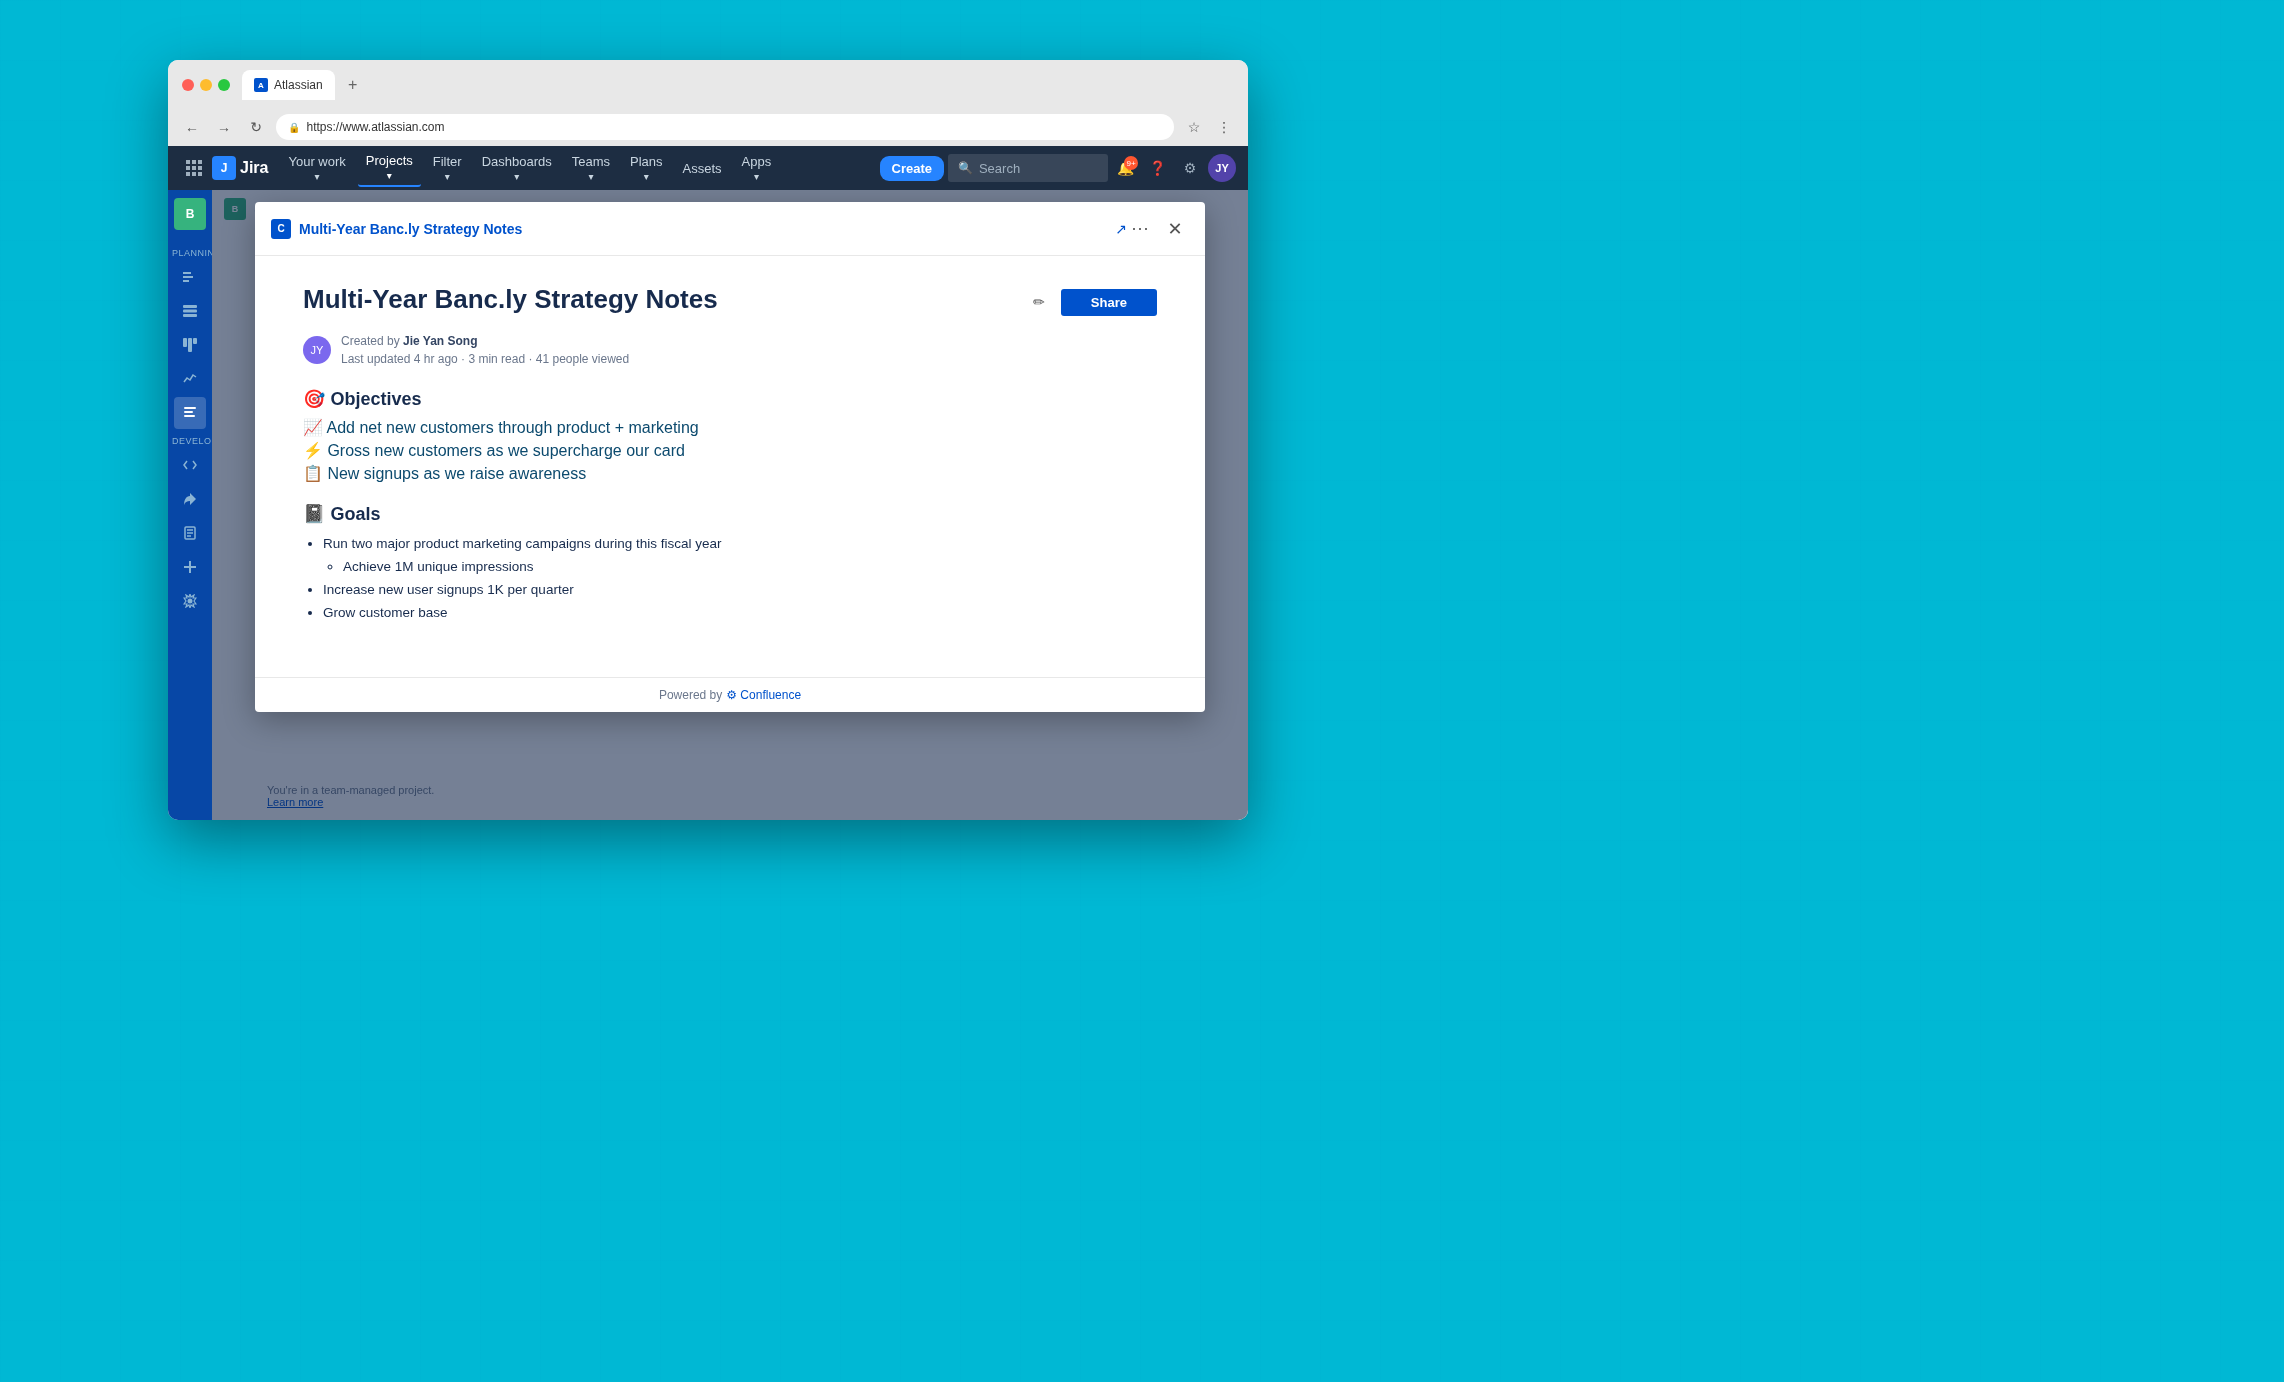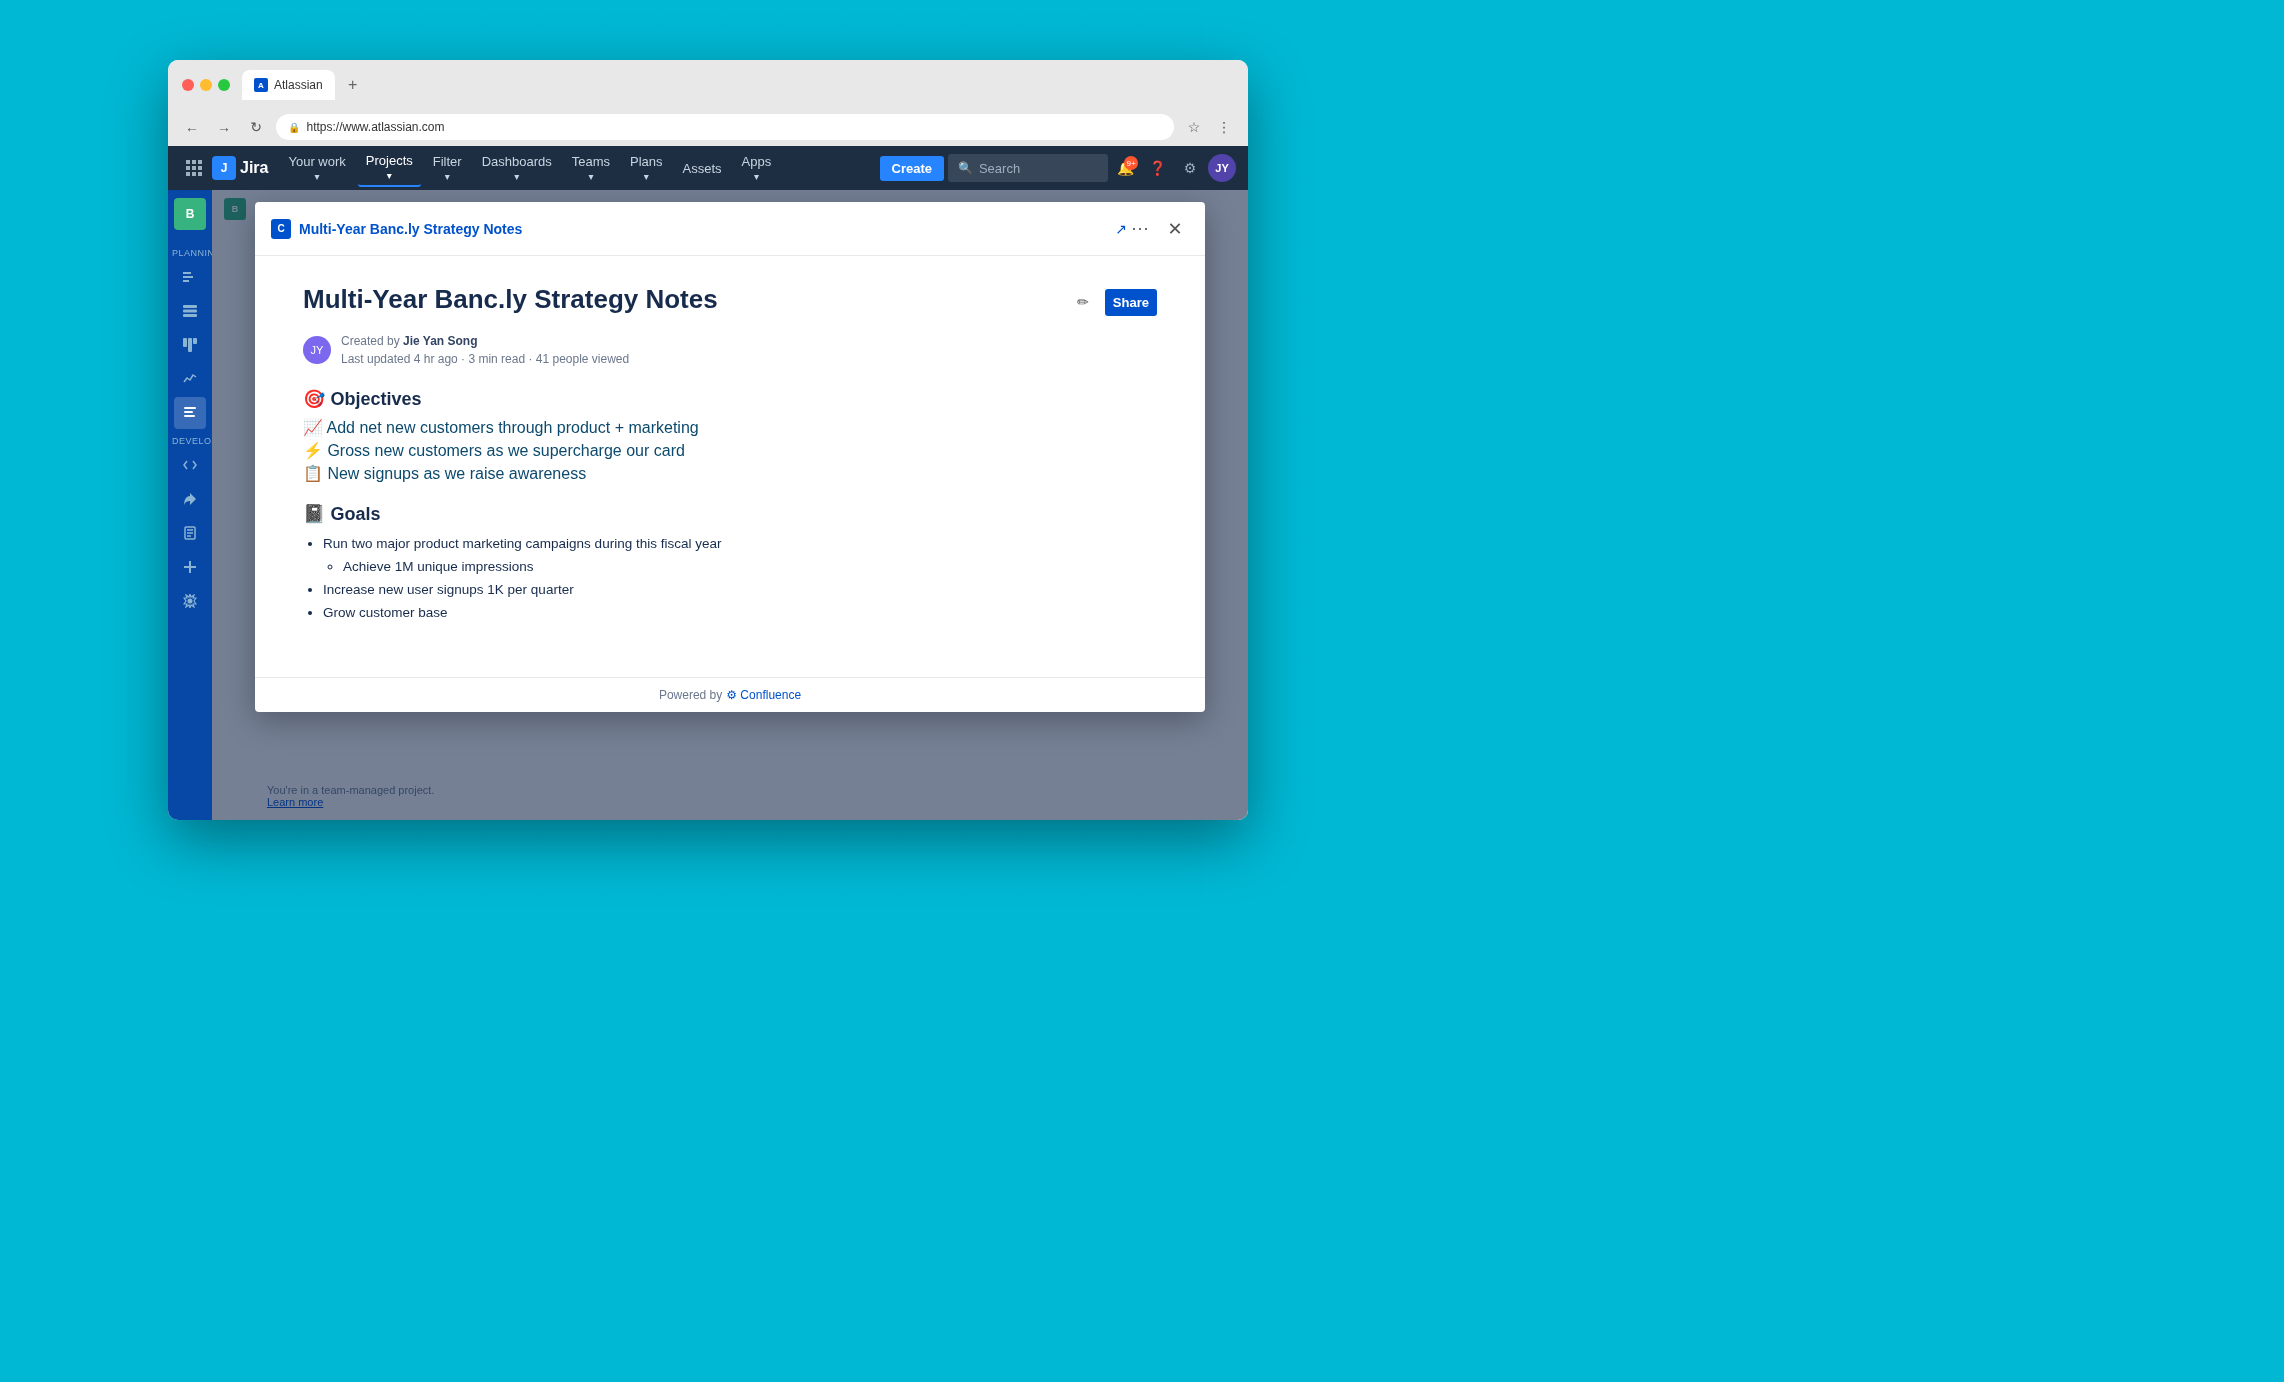--- a/index.html
+++ b/index.html
@@ -228,21 +228,21 @@
       color: white;
       border-bottom: 2px solid #2684ff;
     }
 
     .jira-nav-spacer { flex: 1; }
 
     .jira-create-btn {
       background: #2684ff;
       color: white;
       border: none;
-      border-radius: 3px;
+      border-radius: 9px;
       padding: 5px 12px;
       font-size: 13px;
       font-weight: 600;
       cursor: pointer;
     }
 
     .jira-search {
       display: flex;
       align-items: center;
       background: rgba(255,255,255,0.12);
@@ -495,21 +495,21 @@
       font-size: 14px;
       color: #555;
       cursor: pointer;
     }
 
     .share-btn {
       background: #0052cc;
       color: white;
       border: none;
       border-radius: 3px;
-      padding: 6px 8px;
+      padding: 6px 30px;
       font-size: 13px;
       font-weight: 600;
       cursor: pointer;
     }
 
     .doc-meta {
       display: flex;
       align-items: center;
       gap: 10px;
       margin-bottom: 20px;

